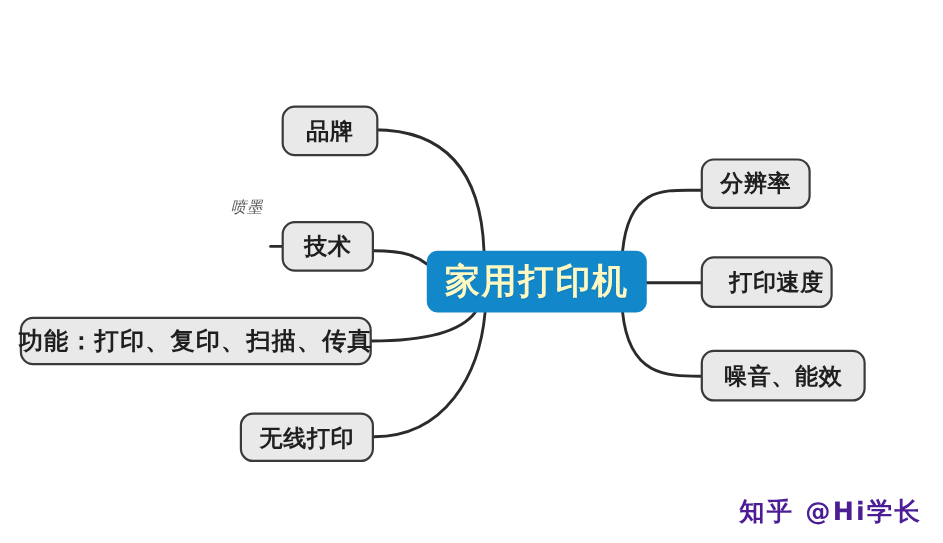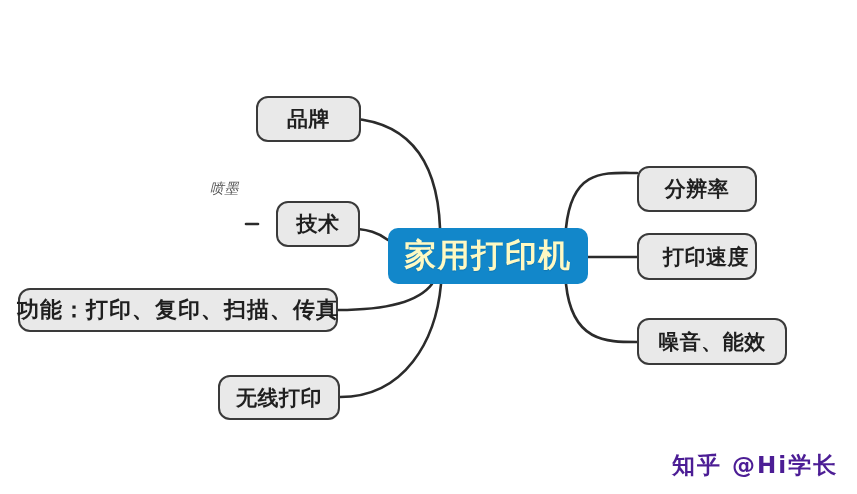--- a/index.html
+++ b/index.html
@@ -97,44 +97,44 @@
       <path d="M340,228 C370,228 380,234 388,240"></path>
       <path d="M338,310 C390,310 420,300 432,284"></path>
       <path d="M340,397 C405,397 436,340 441,284"></path>
       <path d="M566,228 C572,168 605,173 637,173"></path>
       <path d="M588,257 L637,257"></path>
       <path d="M566,284 C572,342 606,342 637,342"></path>
       <path d="M246,224 L258,224"></path>
     </g>
   </svg>
 
-  <div class="node node-branch" style="left:256px; top:96px; width:105px; height:46px;">
+  <div class="node node-branch" style="left:256px; top:96px; width:88px; height:46px;">
     <span>品牌</span>
   </div>
 
-  <div class="node node-branch" style="left:256px; top:201px; width:84px; height:46px;margin-left:20px;">
+  <div class="node node-branch" style="left:256px; top:201px; width:84px; height:46px;">
     <span>技术</span>
   </div>
 
   <div class="plain-label" style="left:210px; top:180px;font-style:italic;">喷墨</div>
 
 
   <div class="node node-branch" style="left:218px; top:375px; width:122px; height:45px;">
     <span>无线打印</span>
   </div>
 
   <div class="node node-branch wide" style="left:18px; top:288px; width:320px; height:44px;">
     <span>功能：打印、复印、扫描、传真</span>
   </div>
 
   <div class="node node-root" style="left:388px; top:228px; width:200px; height:56px;">
     <span>家用打印机</span>
   </div>
 
-  <div class="node node-branch" style="left:637px; top:166px; width:120px; height:46px;">
+  <div class="node node-branch" style="left:637px; top:144px; width:100px; height:46px;">
     <span>分辨率</span>
   </div>
 
   <div class="node node-branch" style="left:637px; top:233px; width:120px; height:47px;padding-left:18px;">
     <span>打印速度</span>
   </div>
 
   <div class="node node-branch" style="left:637px; top:318px; width:150px; height:47px;">
     <span>噪音、能效</span>
   </div>

